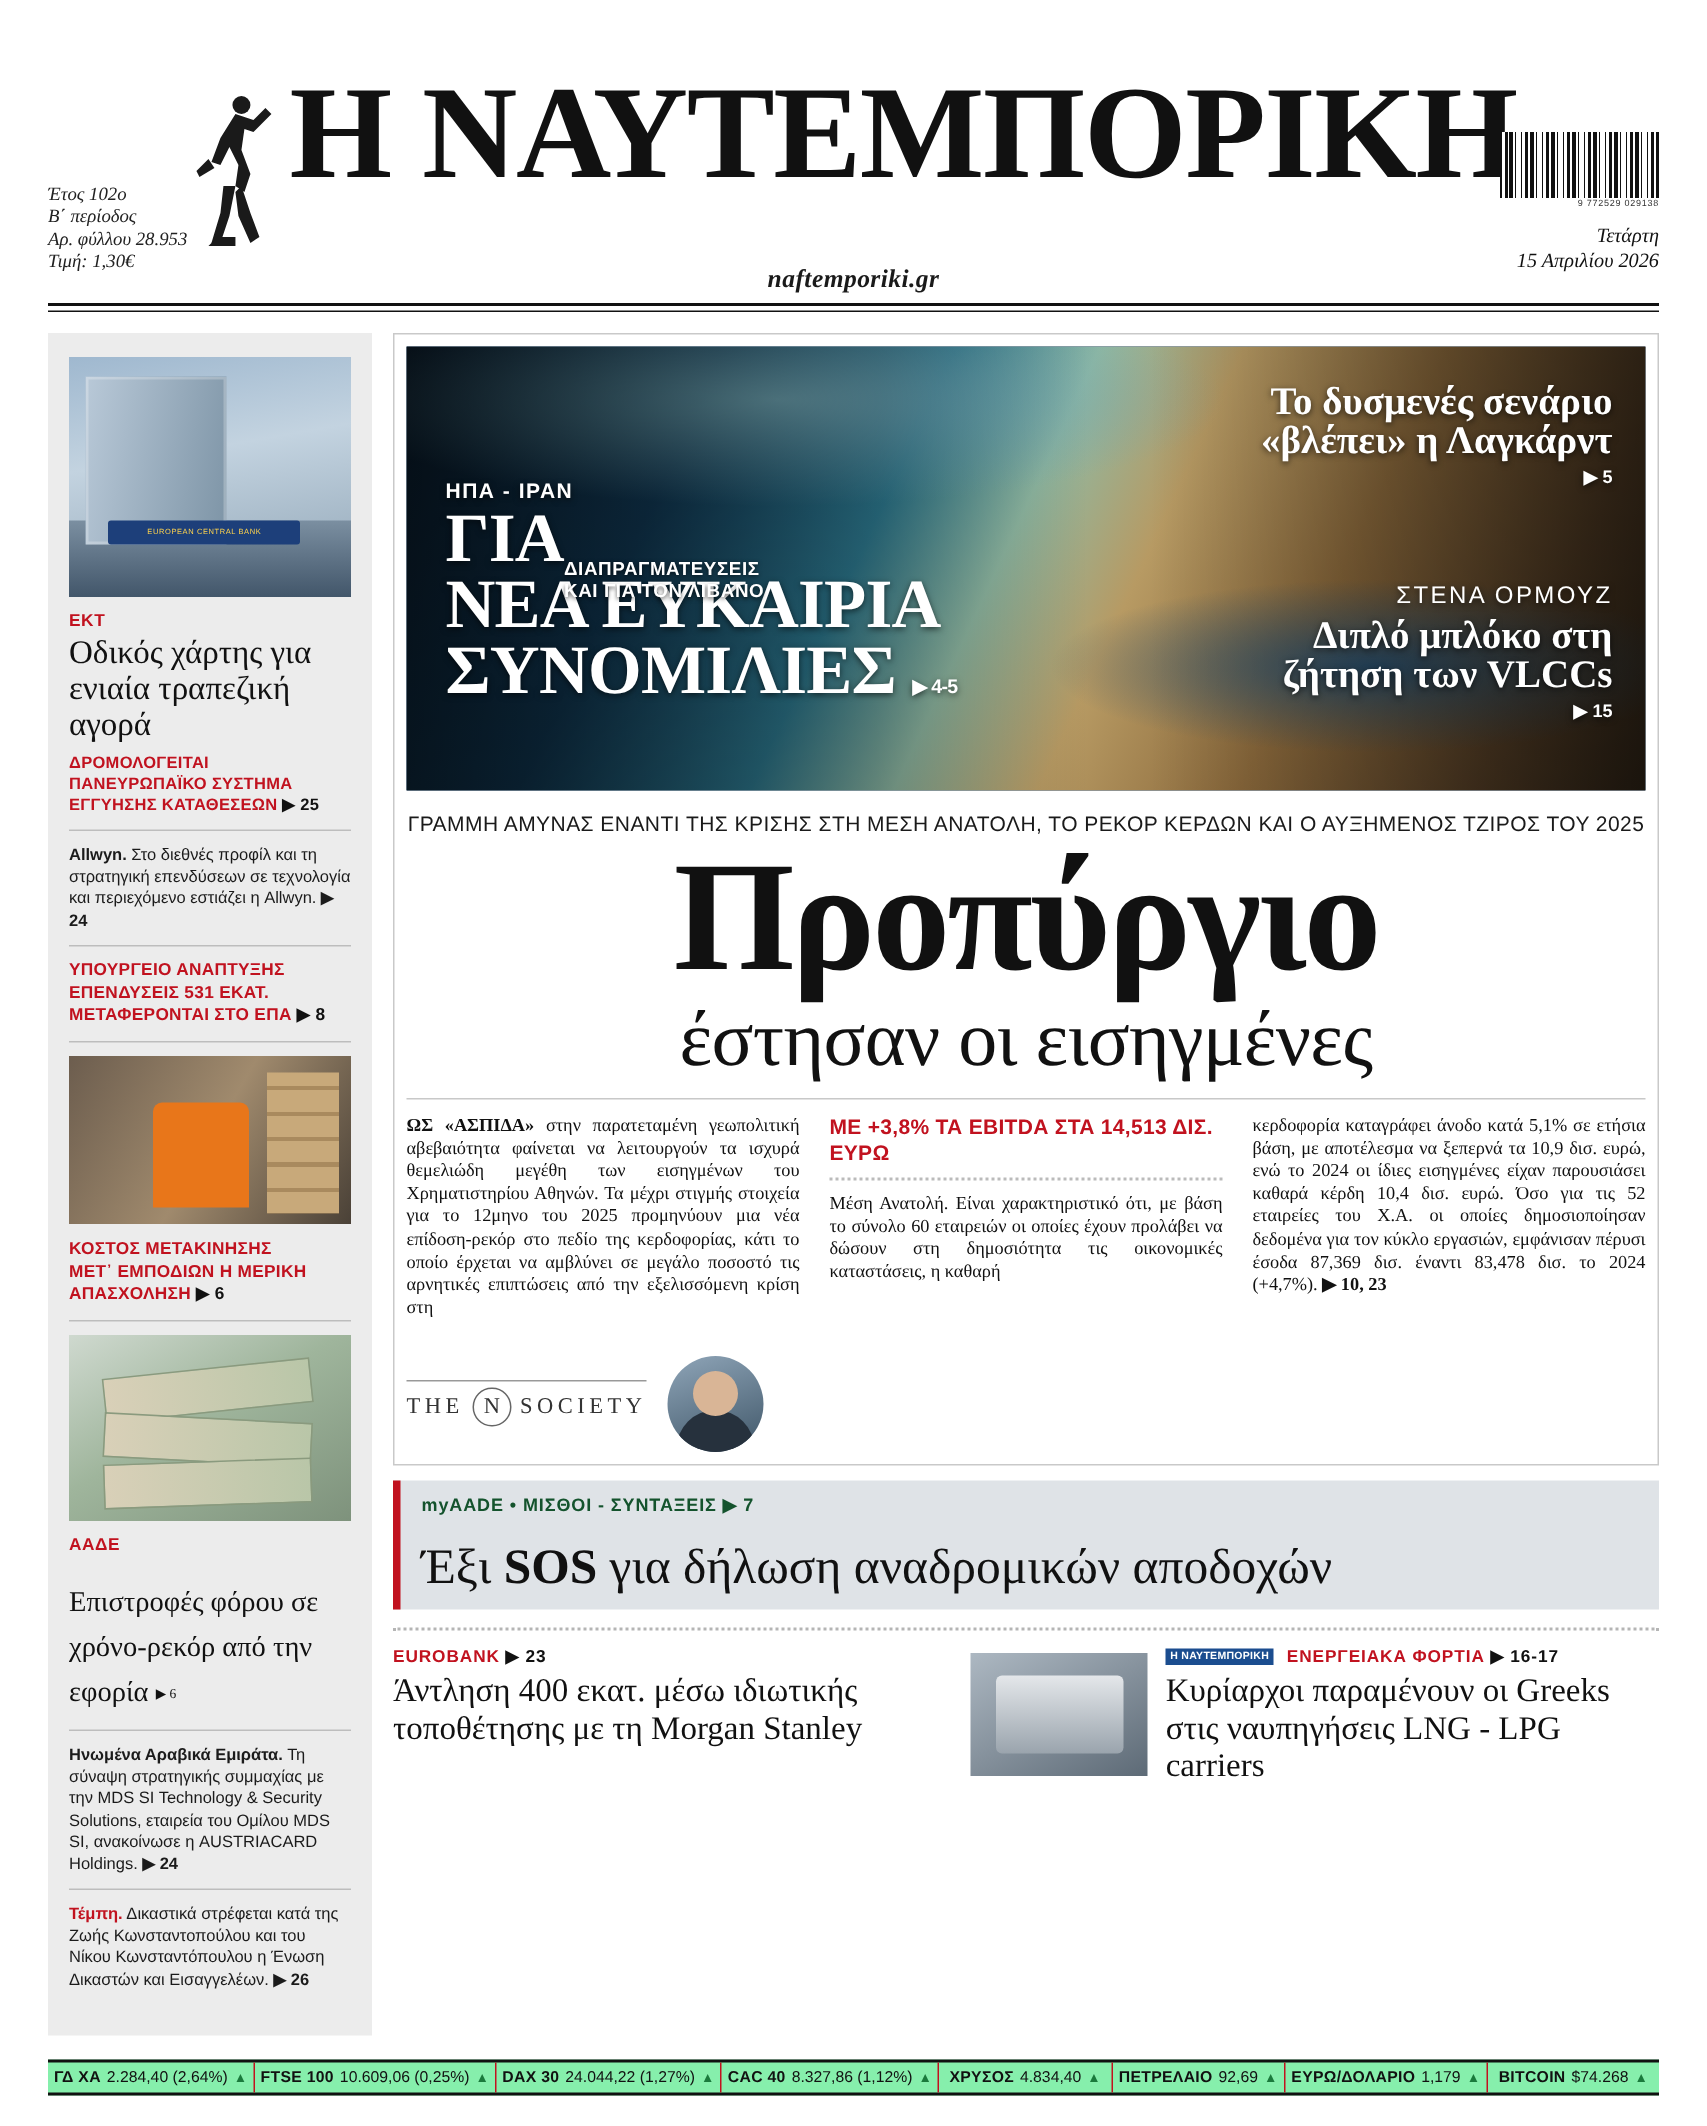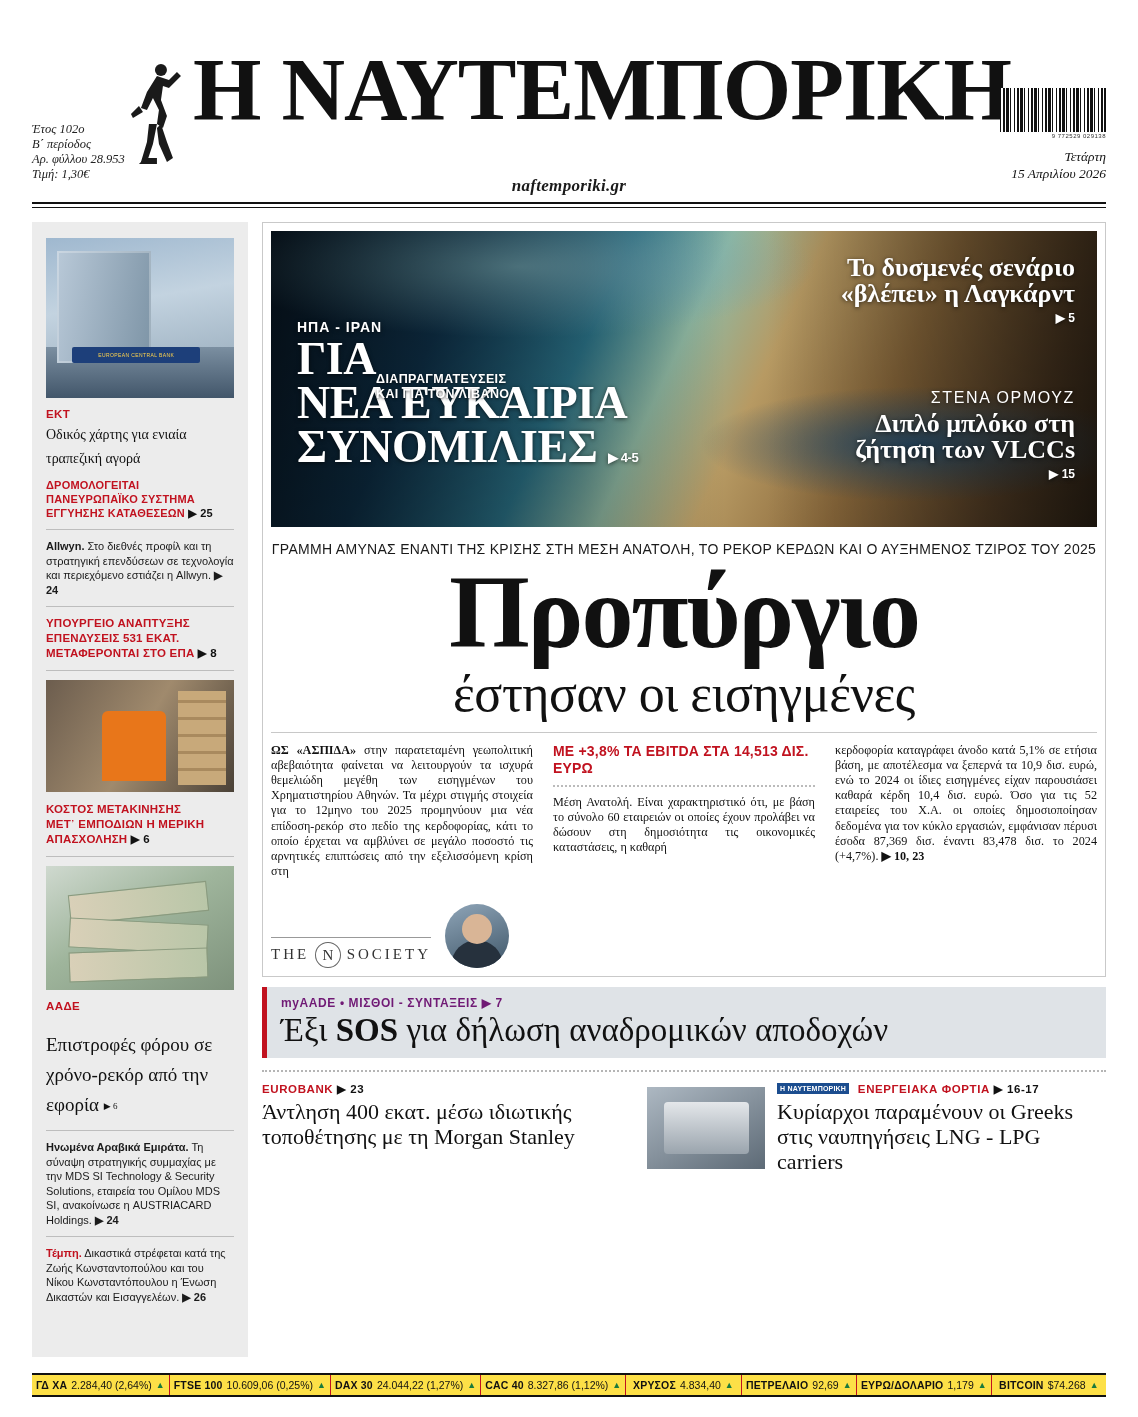--- a/index.html
+++ b/index.html
@@ -150,21 +150,21 @@
   }
   .kicker-red {
     font-family:"Liberation Sans", sans-serif;
     font-weight:bold;
     font-size:11.5px;
     color:#c1121f;
     letter-spacing:0.4px;
     margin:2px 0 3px;
   }
   .lc-head {
-    font-size:14px;
+    font-size:22px;
     line-height:24px;
     font-weight:normal;
     margin:0 0 7px;
   }
   .lc-sub {
     font-family:"Liberation Sans", sans-serif;
     font-weight:bold;
     font-size:11px;
     line-height:14px;
     color:#c1121f;
@@ -381,21 +381,21 @@
     letter-spacing:0.2px;
     text-align:left;
     margin-bottom:6px;
   }
   .dots {
     border-top:2px dotted #bbb;
     margin:8px 0 8px;
   }
   .soc-row {
     display:flex;
-    align-items:flex-end;
+    align-items:center;
     gap:14px;
     margin-top:14px;
     padding-top:10px;
   }
   .soc-logo {
     width:160px;
     text-align:center;
     flex:none;
   }
   .soc-logo .bar { border-top:1px solid #999; width:100%; margin-bottom:4px;}
@@ -439,23 +439,23 @@
   .band {
     margin-top:10px;
     background:#dfe3e7;
     border-left:5px solid #c1121f;
     padding:9px 14px 11px;
   }
   .band-kicker {
     font-family:"Liberation Sans", sans-serif;
     font-weight:bold;
     font-size:12px;
-    color:#701a75;
+    color:#14532d;
     letter-spacing:0.6px;
-    margin-bottom:3px;
+    margin-bottom:18px;
   }
   .band-title {
     font-size:33px;
     line-height:1.05;
     font-weight:normal;
   }
   .band-title .sos { font-weight:bold; }
 
   .dotrule {
     border-top:2px dotted #b5b5b5;
@@ -508,21 +508,21 @@
   .ticker {
     position:absolute;
     left:32px; right:32px; bottom:20px;
     height:24px;
     border-top:2px solid #111;
     border-bottom:2px solid #111;
     display:flex;
     align-items:center;
     font-family:"Liberation Sans", sans-serif;
     font-size:10.5px;
-    background:#fde047;
+    background:#86efac;
   }
   .tick-item {
     flex:1;
     display:flex;
     align-items:center;
     justify-content:center;
     gap:4px;
     border-right:1px solid #c1121f;
     height:100%;
     white-space:nowrap;

